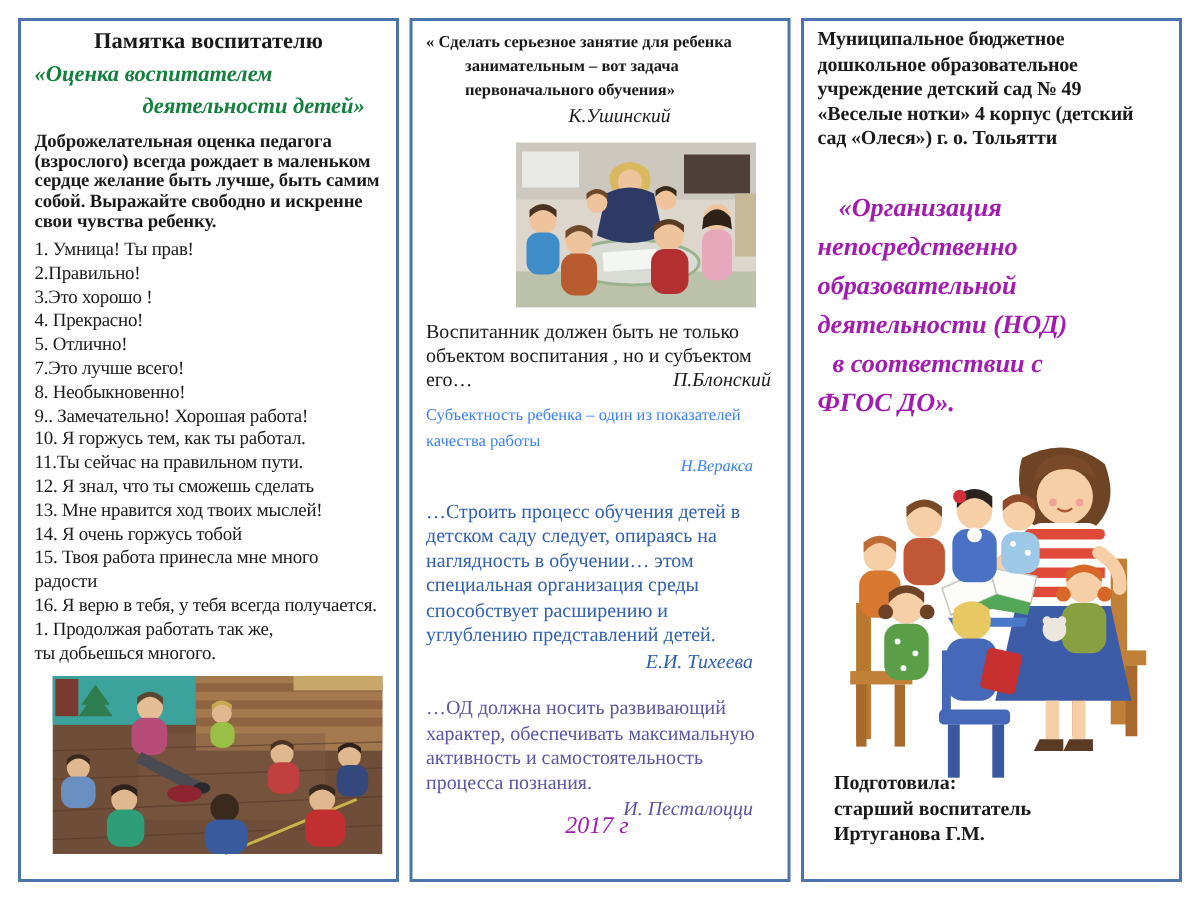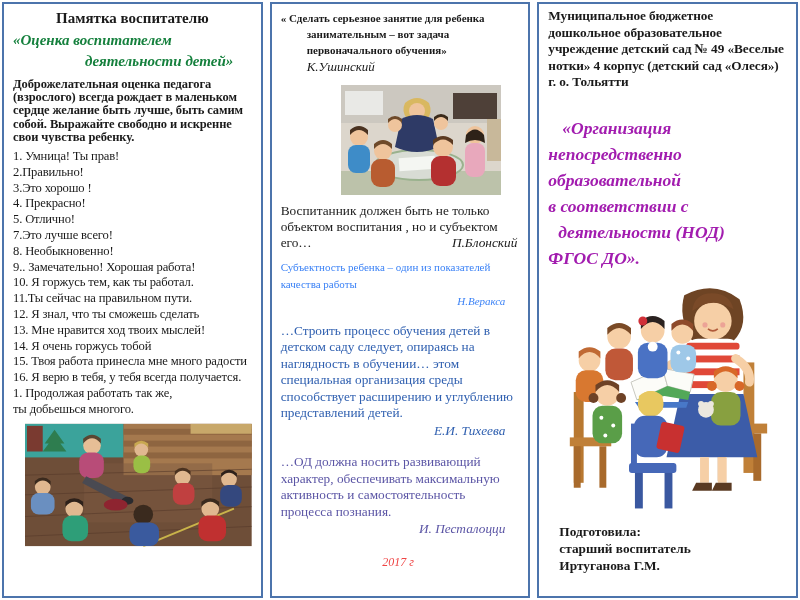--- a/index.html
+++ b/index.html
@@ -1,45 +1,45 @@
 <!DOCTYPE html>
 <html><head>
 <meta charset="utf-8">
 <style>
   html,body{margin:0;padding:0;background:#ffffff;}
   .sheet{
     width:800px;height:600px;box-sizing:border-box;
-    display:flex;gap:7px;padding:2px;background:#ffffff;
+    display:flex;gap:7px;padding:12px;background:#ffffff;
     font-family:"Liberation Serif","DejaVu Serif",serif;color:#1a1a1a;
   }
   .panel{
     flex:1;box-sizing:border-box;border:2px solid #4C74AC;background:#ffffff;
     padding:4px 9px;overflow:hidden;position:relative;
   }
 
   
   .lp-title{font-size:15px;font-weight:bold;text-align:center;margin:2px 0 3px 0;}
   .lp-subtitle{color:#15803d;font-weight:bold;font-style:italic;font-size:15px;line-height:21px;}
   .lp-subtitle div:nth-child(2){padding-left:72px;}
   .lp-intro{font-weight:bold;font-size:12.5px;line-height:13.2px;margin-top:6px;letter-spacing:-0.1px;}
   .praise-list{margin-top:5px;font-size:12.6px;line-height:15.8px;letter-spacing:-0.15px;}
   .praise-list div{white-space:pre-line;}
   .photo-left{display:block;margin-top:5px;margin-left:12px;width:calc(100% - 12px);height:124px;}
 
   
   .mp-quote1{font-weight:bold;font-size:11px;line-height:16px;padding-left:26px;text-indent:-26px;margin-top:2px;}
-  .mp-quote1-author{font-style:italic;font-weight:normal;font-size:13px;padding-left:26px;margin-top:1px;}
+  .mp-quote1-author{font-style:italic;font-weight:normal;font-size:13px;padding-left:26px;margin-top:1px;text-align:center;}
   .photo-mid{display:block;width:160px;height:110px;margin:10px 0 8px 60px;}
   .mp-para{font-size:13.3px;line-height:16px;margin-top:6px;}
   .author-inline{float:right;font-style:italic;padding-right:2px;}
   .author-right{display:block;text-align:right;font-style:italic;padding-right:14px;margin-top:1px;}
   .mp-veraksa{color:#3b82f6;font-size:11px;line-height:16.5px;margin-top:8px;}
   .mp-tikheeva{color:#3060B0;font-size:13.3px;line-height:16.5px;margin-top:13px;}
   .mp-pestalozzi{color:#5B55A5;font-size:13.3px;line-height:16.5px;margin-top:15px;}
-  .mp-year{position:absolute;left:0;right:4px;bottom:26px;text-align:center;font-style:italic;font-size:12px;color:#ef4444;}
+  .mp-year{position:absolute;left:0;right:4px;bottom:26px;text-align:center;font-style:italic;font-size:16px;color:#a21caf;}
 
   
   .rp-inst{font-weight:bold;font-size:13.3px;line-height:16.5px;letter-spacing:-0.1px;}
   .rp-title{color:#a21caf;font-weight:bold;font-style:italic;font-size:17.5px;line-height:26px;margin-top:24px;}
   .rp-title div:nth-child(1){padding-left:14px;}
   .rp-title div:nth-child(5){padding-left:10px;}
   .illustration{display:block;width:222px;height:238px;margin:4px 0 0 8px;}
   .rp-prepared{position:absolute;bottom:22px;left:20px;font-weight:bold;font-size:13.3px;line-height:17px;}
 </style>
 </head>
@@ -186,22 +186,22 @@
     <div class="mp-year">2017 г</div>
   </div>
 
   <div class="panel">
     <div class="rp-inst">Муниципальное бюджетное дошкольное образовательное  учреждение  детский сад  № 49 «Веселые нотки» 4 корпус (детский сад  «Олеся») г. о. Тольятти</div>
 
     <div class="rp-title">
         <div>«Организация</div>
         <div>непосредственно</div>
         <div>образовательной</div>
+        <div>деятельности   (НОД)</div>
         <div>в соответствии с</div>
-        <div>деятельности   (НОД)</div>
         <div>ФГОС  ДО».</div>
       </div>
 
     <svg class="illustration" viewBox="0 0 225 240" aria-hidden="true">
       <g>
         <rect x="190" y="88" width="11" height="112" fill="#C08038"></rect>
         <rect x="160" y="150" width="54" height="10" fill="#C08038"></rect>
         <rect x="164" y="160" width="8" height="48" fill="#A86A2C"></rect>
         <rect x="200" y="160" width="8" height="48" fill="#A86A2C"></rect>
         <rect x="18" y="118" width="10" height="92" fill="#B87830"></rect>

